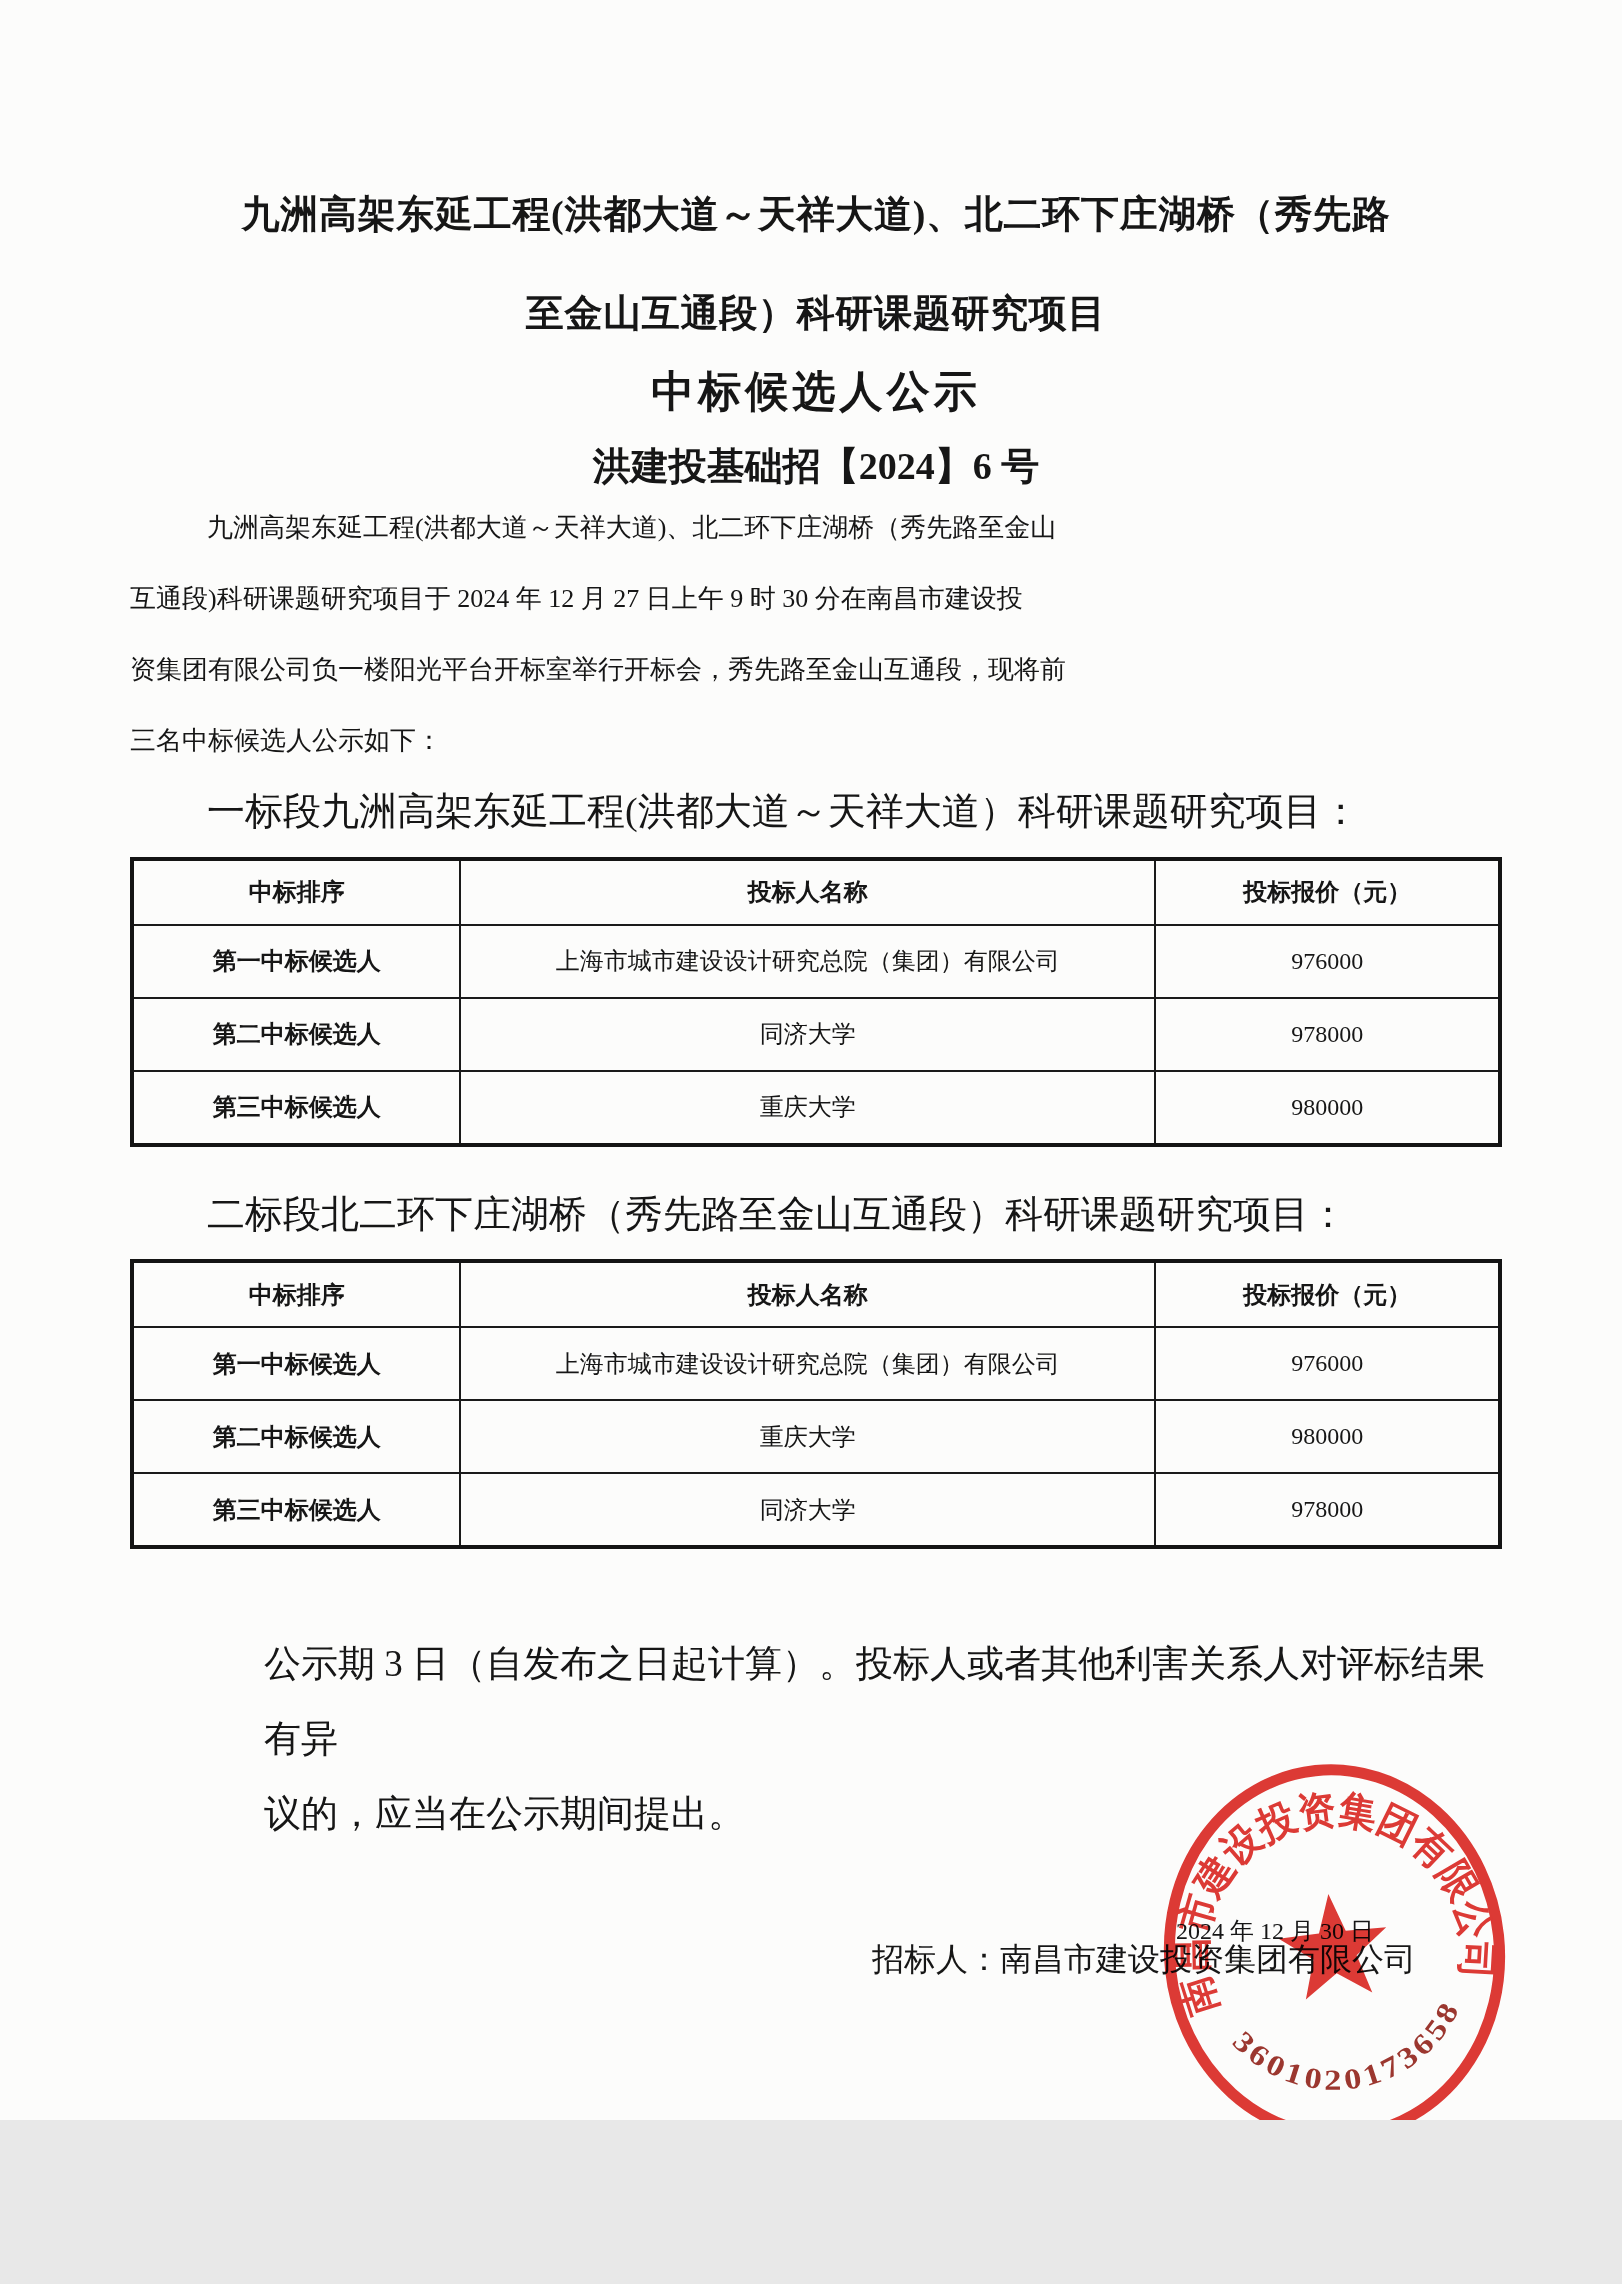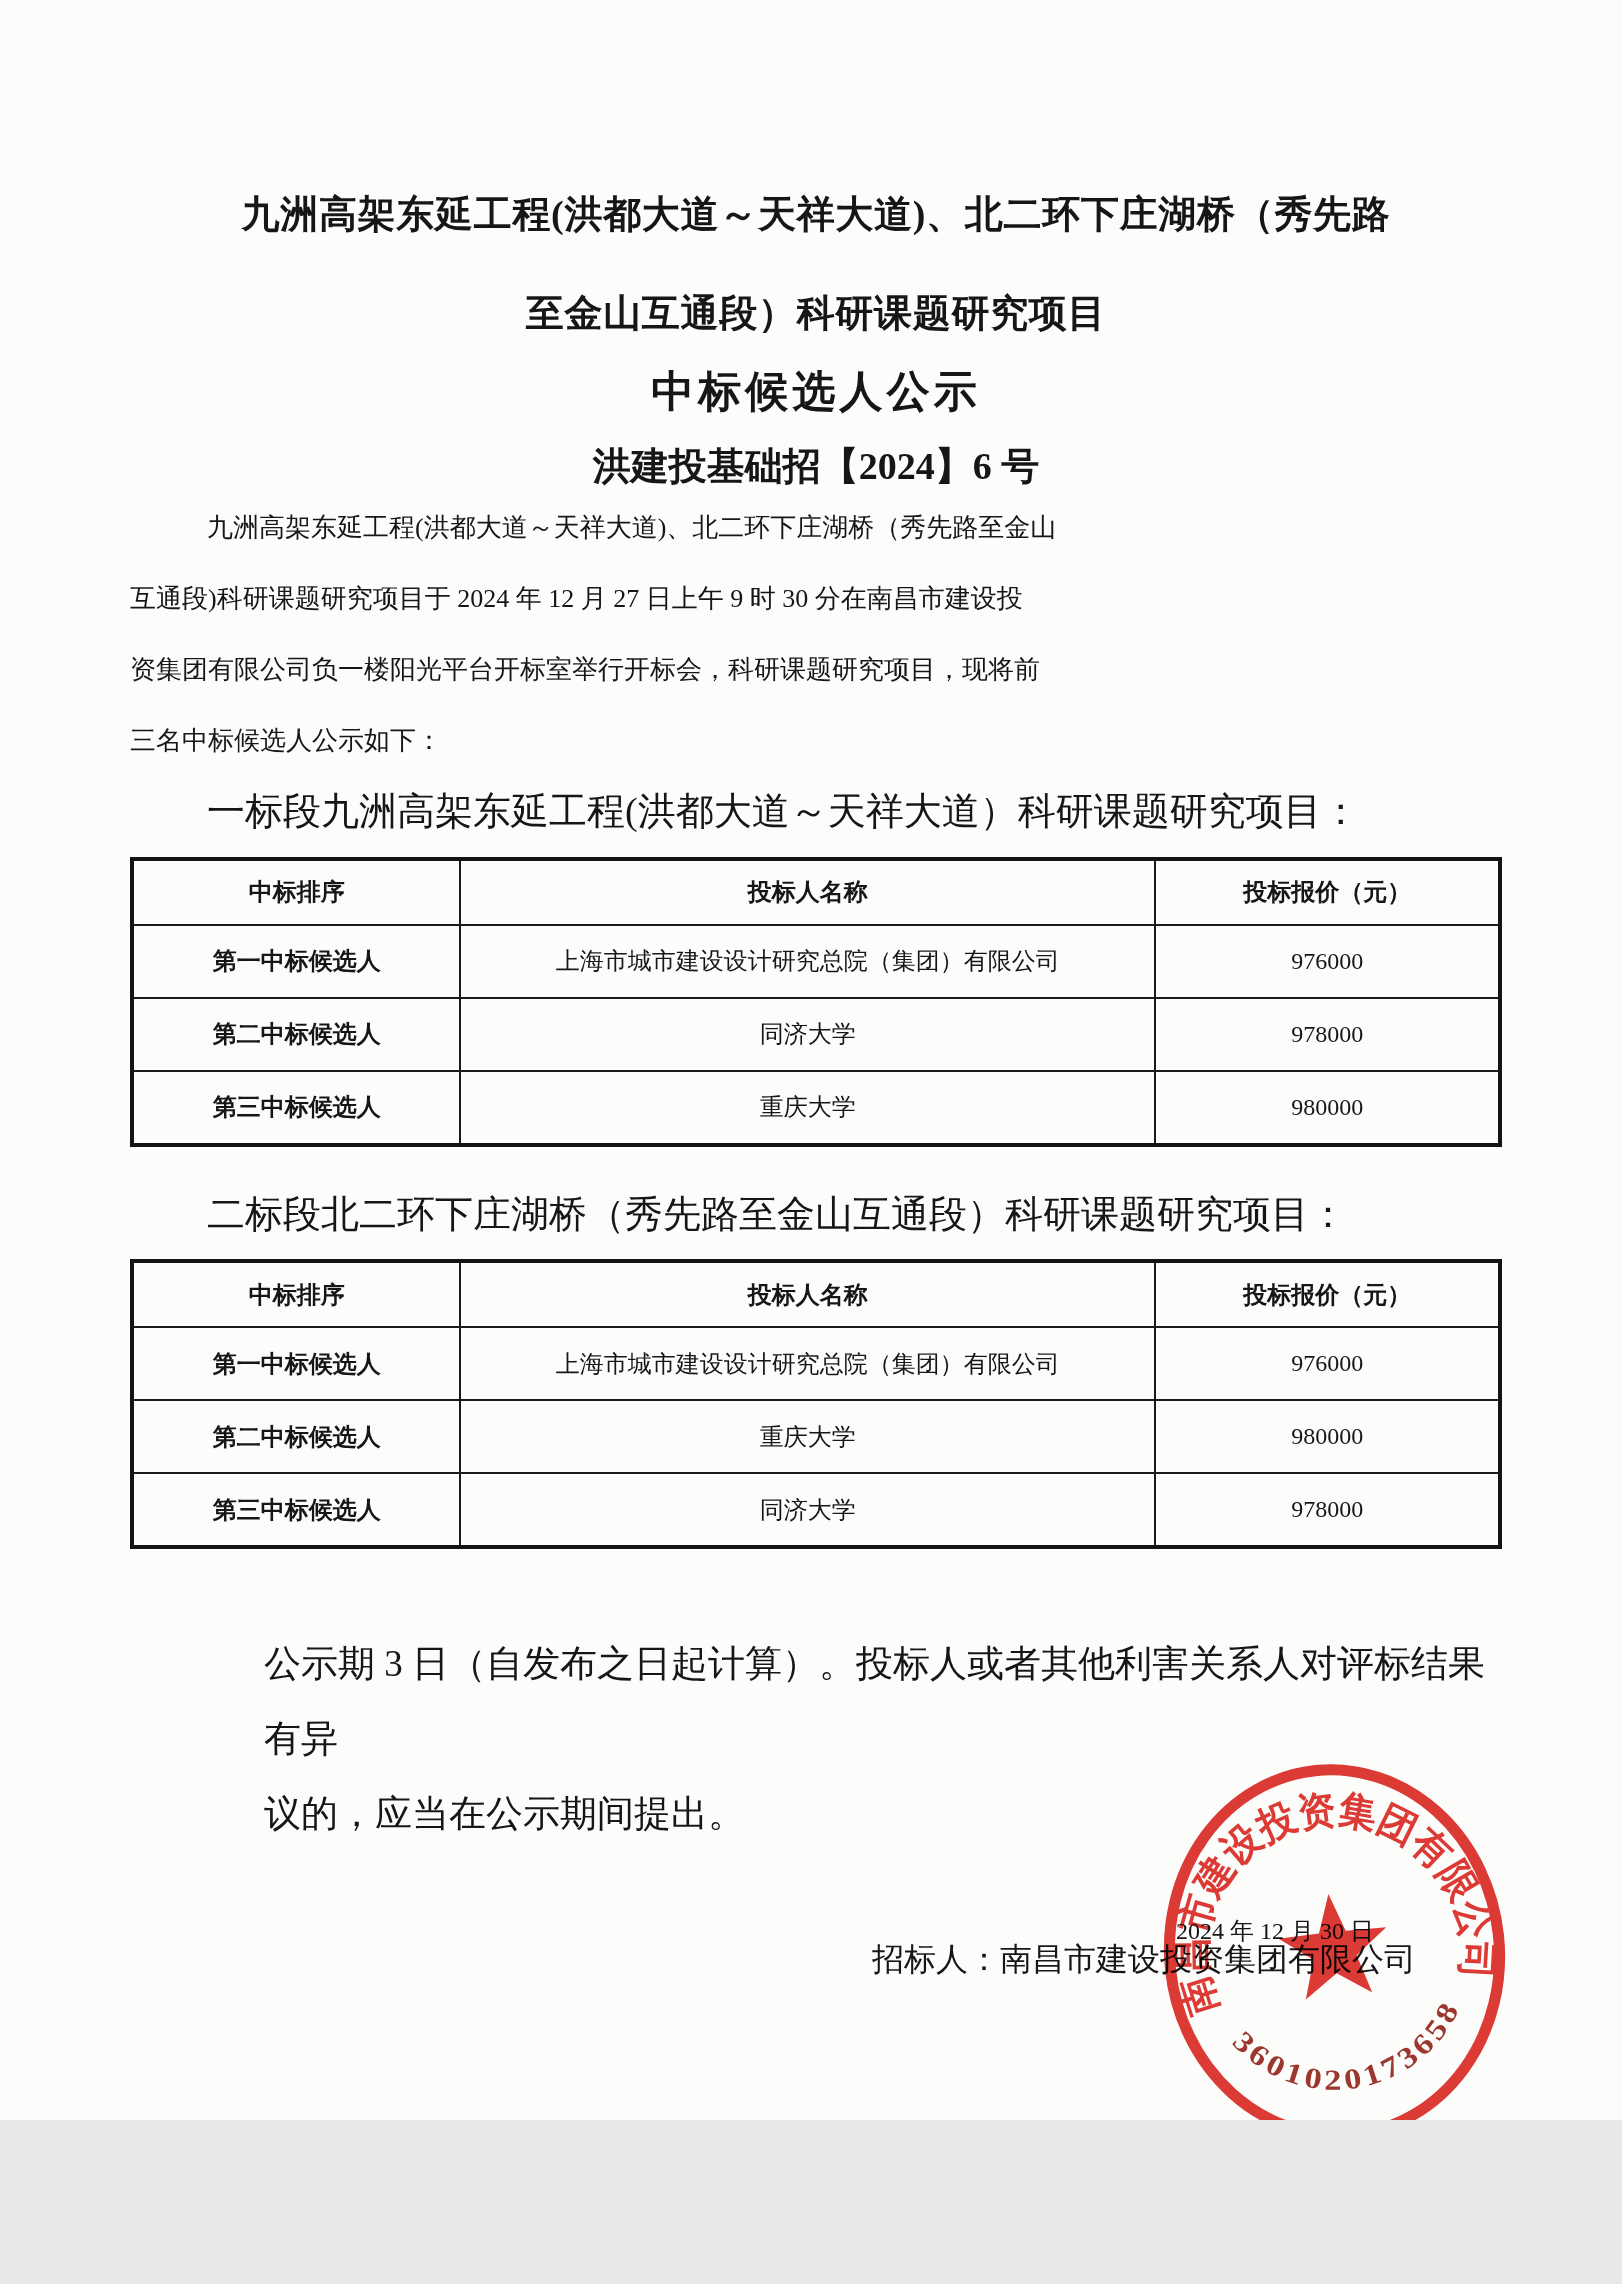--- a/index.html
+++ b/index.html
@@ -63,21 +63,21 @@
       <div>至金山互通段）科研课题研究项目</div>
     </div>
 
     <div class="subtitle">中标候选人公示</div>
 
     <div class="docnum">洪建投基础招【2024】6 号</div>
 
     <div class="intro">
       <div class="indent2">九洲高架东延工程(洪都大道～天祥大道)、北二环下庄湖桥（秀先路至金山</div>
       <div>互通段)科研课题研究项目于 2024 年 12 月 27 日上午 9 时 30 分在南昌市建设投</div>
-      <div>资集团有限公司负一楼阳光平台开标室举行开标会，科研课题研究项目，现将前</div>
+      <div>资集团有限公司负一楼阳光平台开标室举行开标会，秀先路至金山互通段，现将前</div>
       <div>三名中标候选人公示如下：</div>
     </div>
 
     <div class="section-label">一标段九洲高架东延工程(洪都大道～天祥大道）科研课题研究项目：</div>
 
     <table class="bid">
       <colgroup>
         <col style="width:24%">
         <col style="width:50.8%">
         <col style="width:25.2%">

